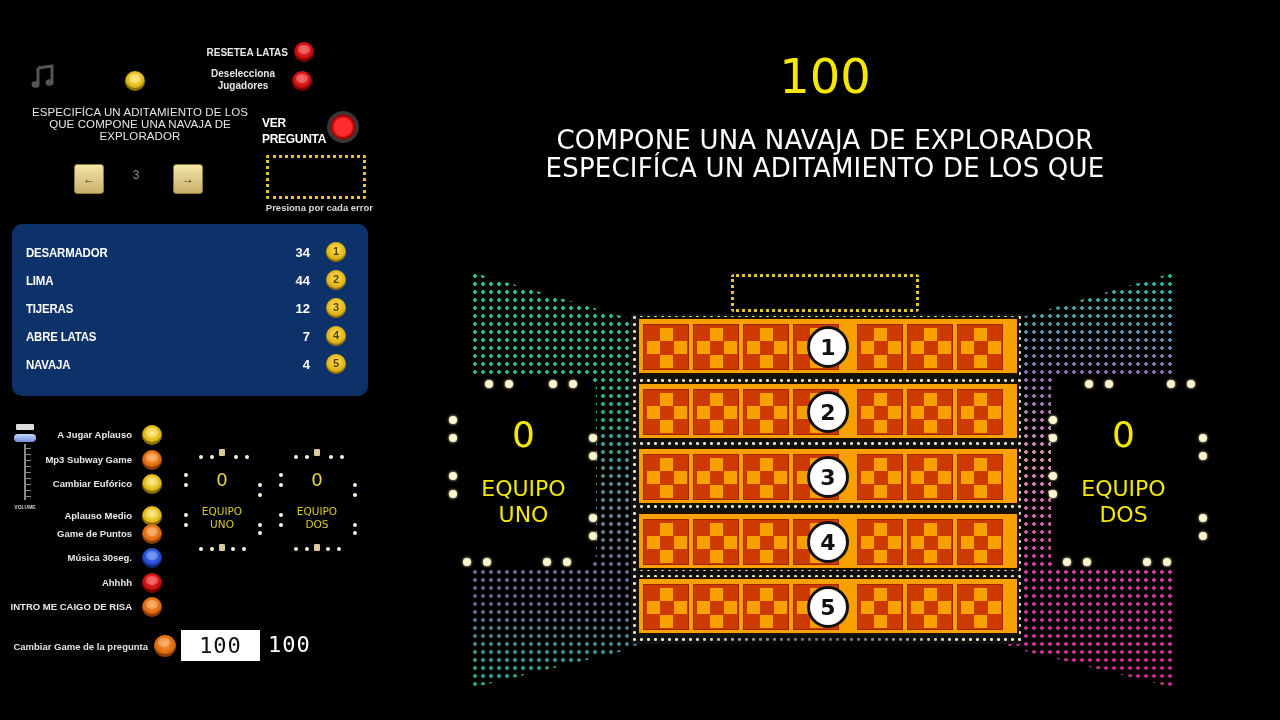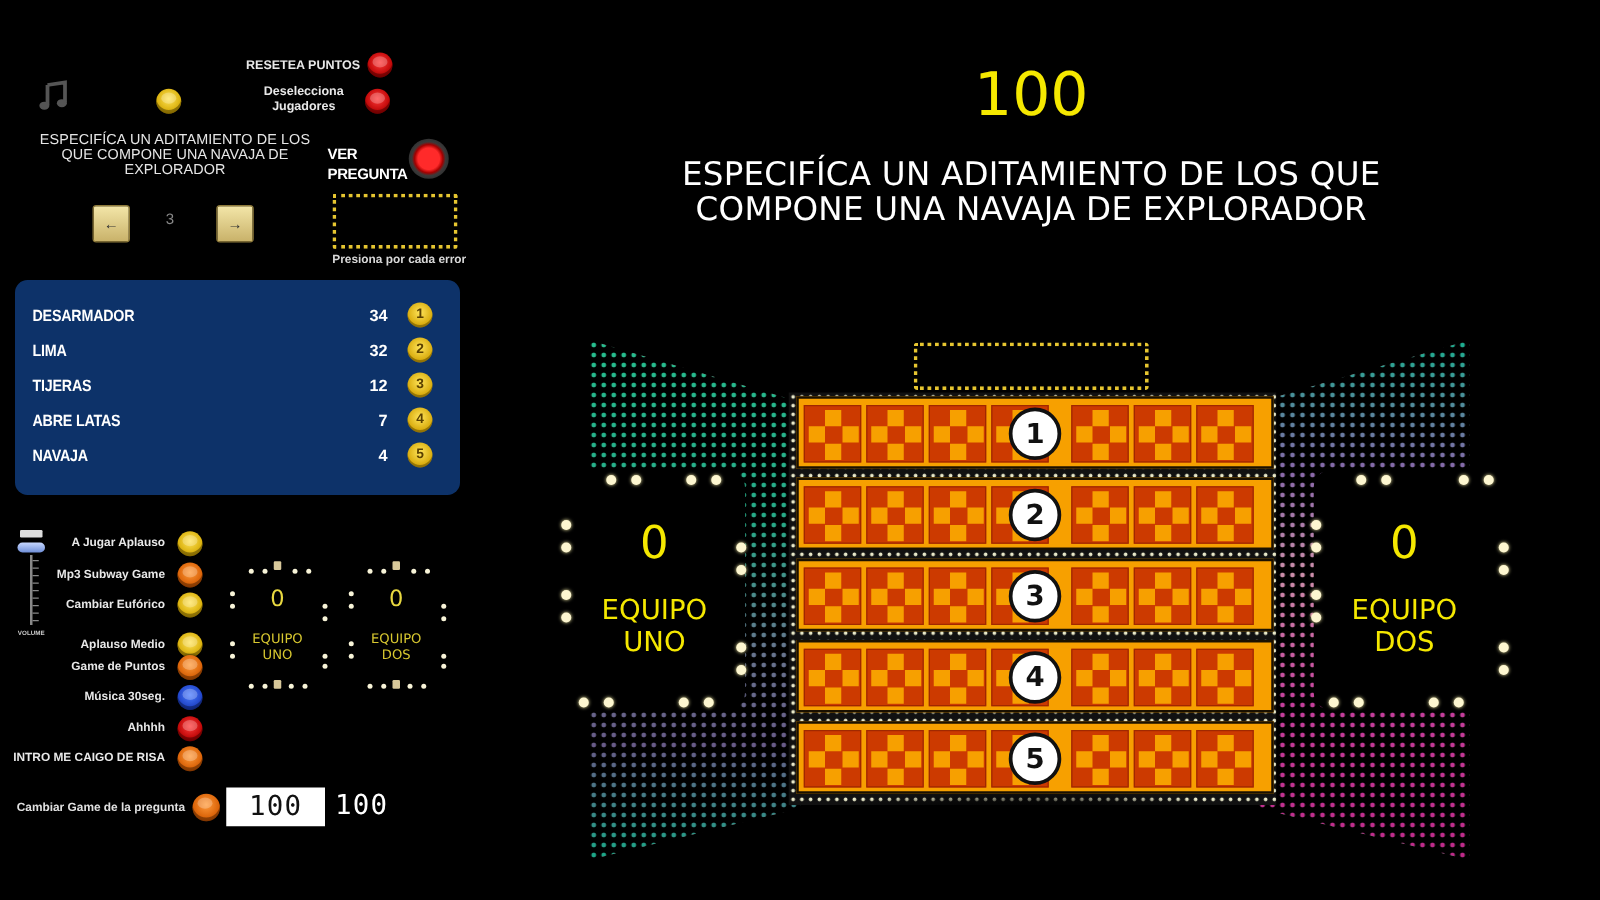--- a/index.html
+++ b/index.html
@@ -159,21 +159,21 @@
 <div class="abs music-icon">
   <svg width="26" height="26" viewBox="0 0 26 26">
     <path d="M8 4 L22 2 L22 18" stroke="#555" stroke-width="3" fill="none"></path>
     <path d="M8 4 L8 20" stroke="#555" stroke-width="3" fill="none"></path>
     <ellipse cx="5.5" cy="20.5" rx="4" ry="3.2" fill="#555"></ellipse>
     <ellipse cx="19.5" cy="18.5" rx="4" ry="3.2" fill="#555"></ellipse>
   </svg>
 </div>
 <div class="btn-round c-yellow" style="left:125px; top:71px;"></div>
 
-<div class="abs lbl-small" style="left:180px; top:47px; width:108px;">RESETEA PUNTOS</div>
+<div class="abs lbl-small" style="left:180px; top:47px; width:108px;">RESETEA LATAS</div>
 <div class="btn-round c-red" style="left:294px; top:42px;"></div>
 
 <div class="abs lbl-small" style="left:200px; top:68px; width:86px; text-align:center;">Deselecciona Jugadores</div>
 <div class="btn-round c-red" style="left:292px; top:71px;"></div>
 
 <div class="abs q-small">ESPECIFÍCA UN ADITAMIENTO DE LOS QUE COMPONE UNA NAVAJA DE EXPLORADOR</div>
 
 <div class="abs ver-pregunta">VER PREGUNTA</div>
 <div class="abs big-red"></div>
 
@@ -189,21 +189,21 @@
 <div class="abs err-caption">Presiona por cada error</div>
 
 <div class="abs answers-panel">
   <div class="ans-row" style="top:18px;">
     <span class="ans-text">DESARMADOR</span>
     <span class="ans-pts">34</span>
     <span class="ans-btn">1</span>
   </div>
   <div class="ans-row" style="top:46px;">
     <span class="ans-text">LIMA</span>
-    <span class="ans-pts">32</span>
+    <span class="ans-pts">44</span>
     <span class="ans-btn">2</span>
   </div>
   <div class="ans-row" style="top:74px;">
     <span class="ans-text">TIJERAS</span>
     <span class="ans-pts">12</span>
     <span class="ans-btn">3</span>
   </div>
   <div class="ans-row" style="top:102px;">
     <span class="ans-text">ABRE LATAS</span>
     <span class="ans-pts">7</span>
@@ -316,22 +316,22 @@
   </div>
 </div>
 
 <div class="abs chg-lbl">Cambiar Game de la pregunta</div>
 <div class="btn-round c-orange chg-btn"></div>
 <input class="abs val-input" value="100" style="">
 <div class="abs val-display">100</div>
 
 <div class="abs main-score">100</div>
 <div class="abs main-q">
+  <div>COMPONE UNA NAVAJA DE EXPLORADOR</div>
   <div>ESPECIFÍCA UN ADITAMIENTO DE LOS QUE</div>
-  <div>COMPONE UNA NAVAJA DE EXPLORADOR</div>
 </div>
 
 <div class="abs stage">
   <div class="wall-left"></div>
   <div class="wall-left-color"></div>
   <div class="wall-right"></div>
   <div class="wall-right-color"></div>
   <div class="center-wall"></div>
   <div class="floor-shadow"></div>
 

